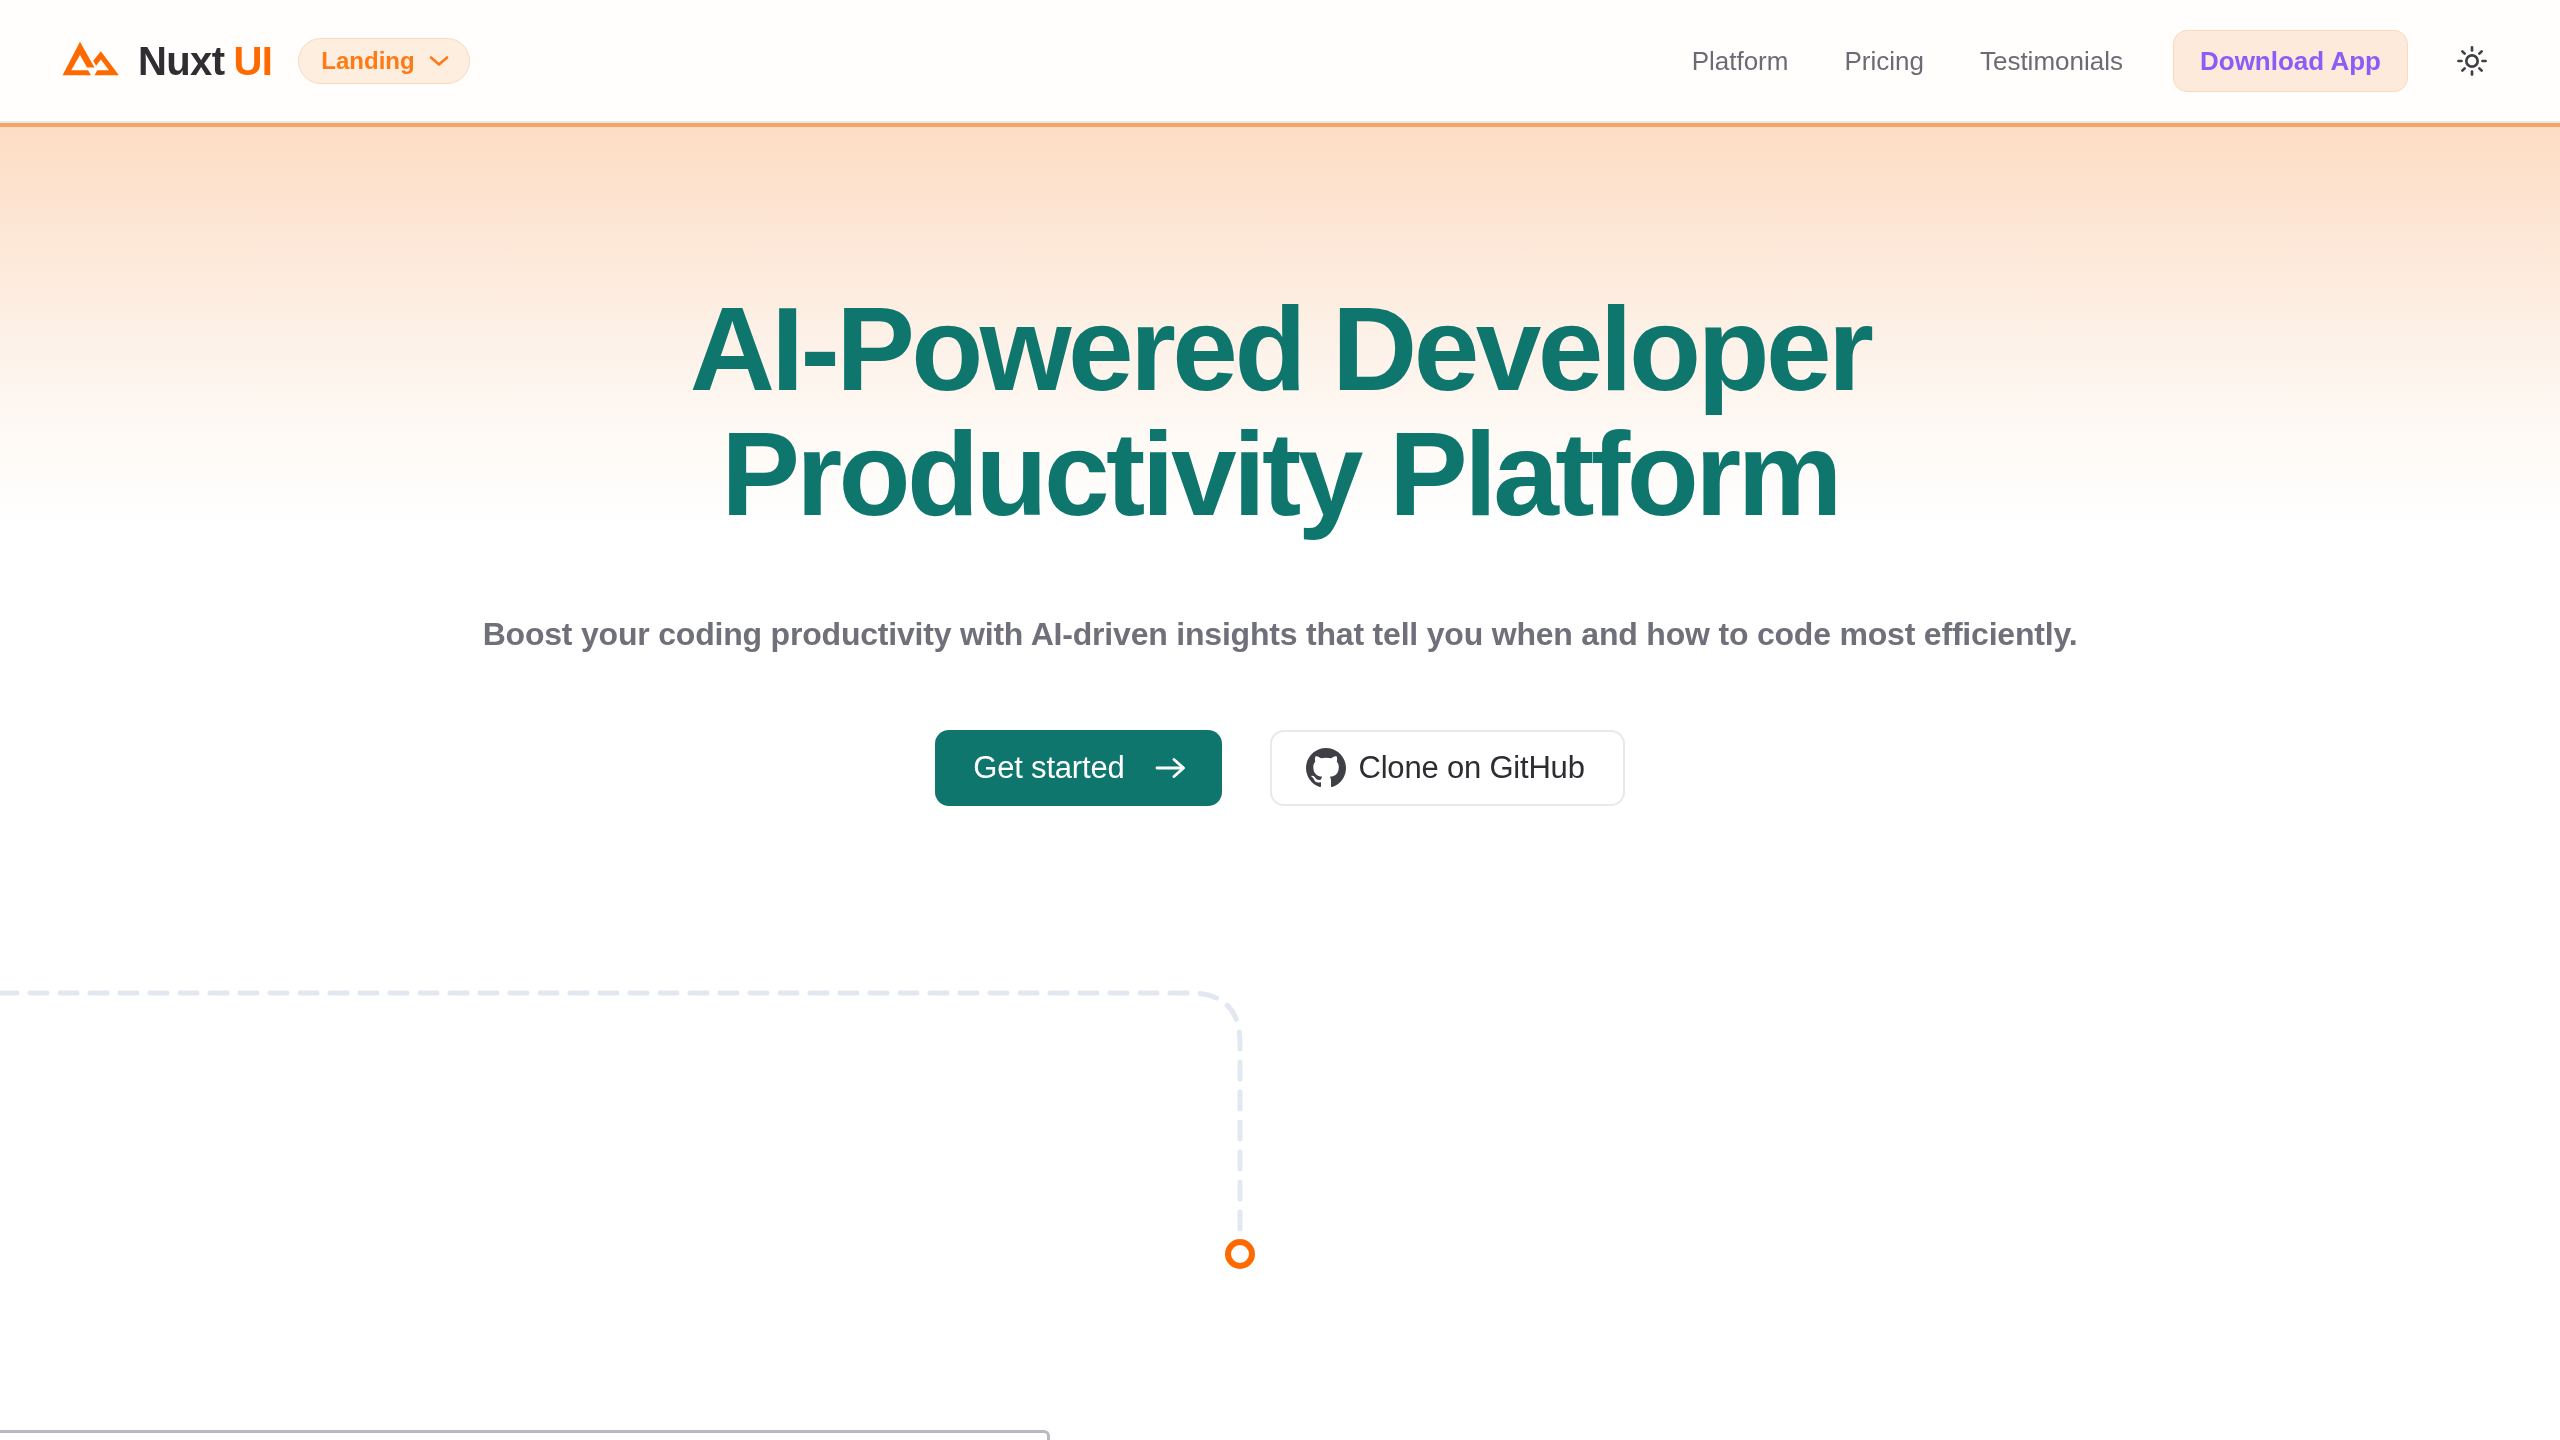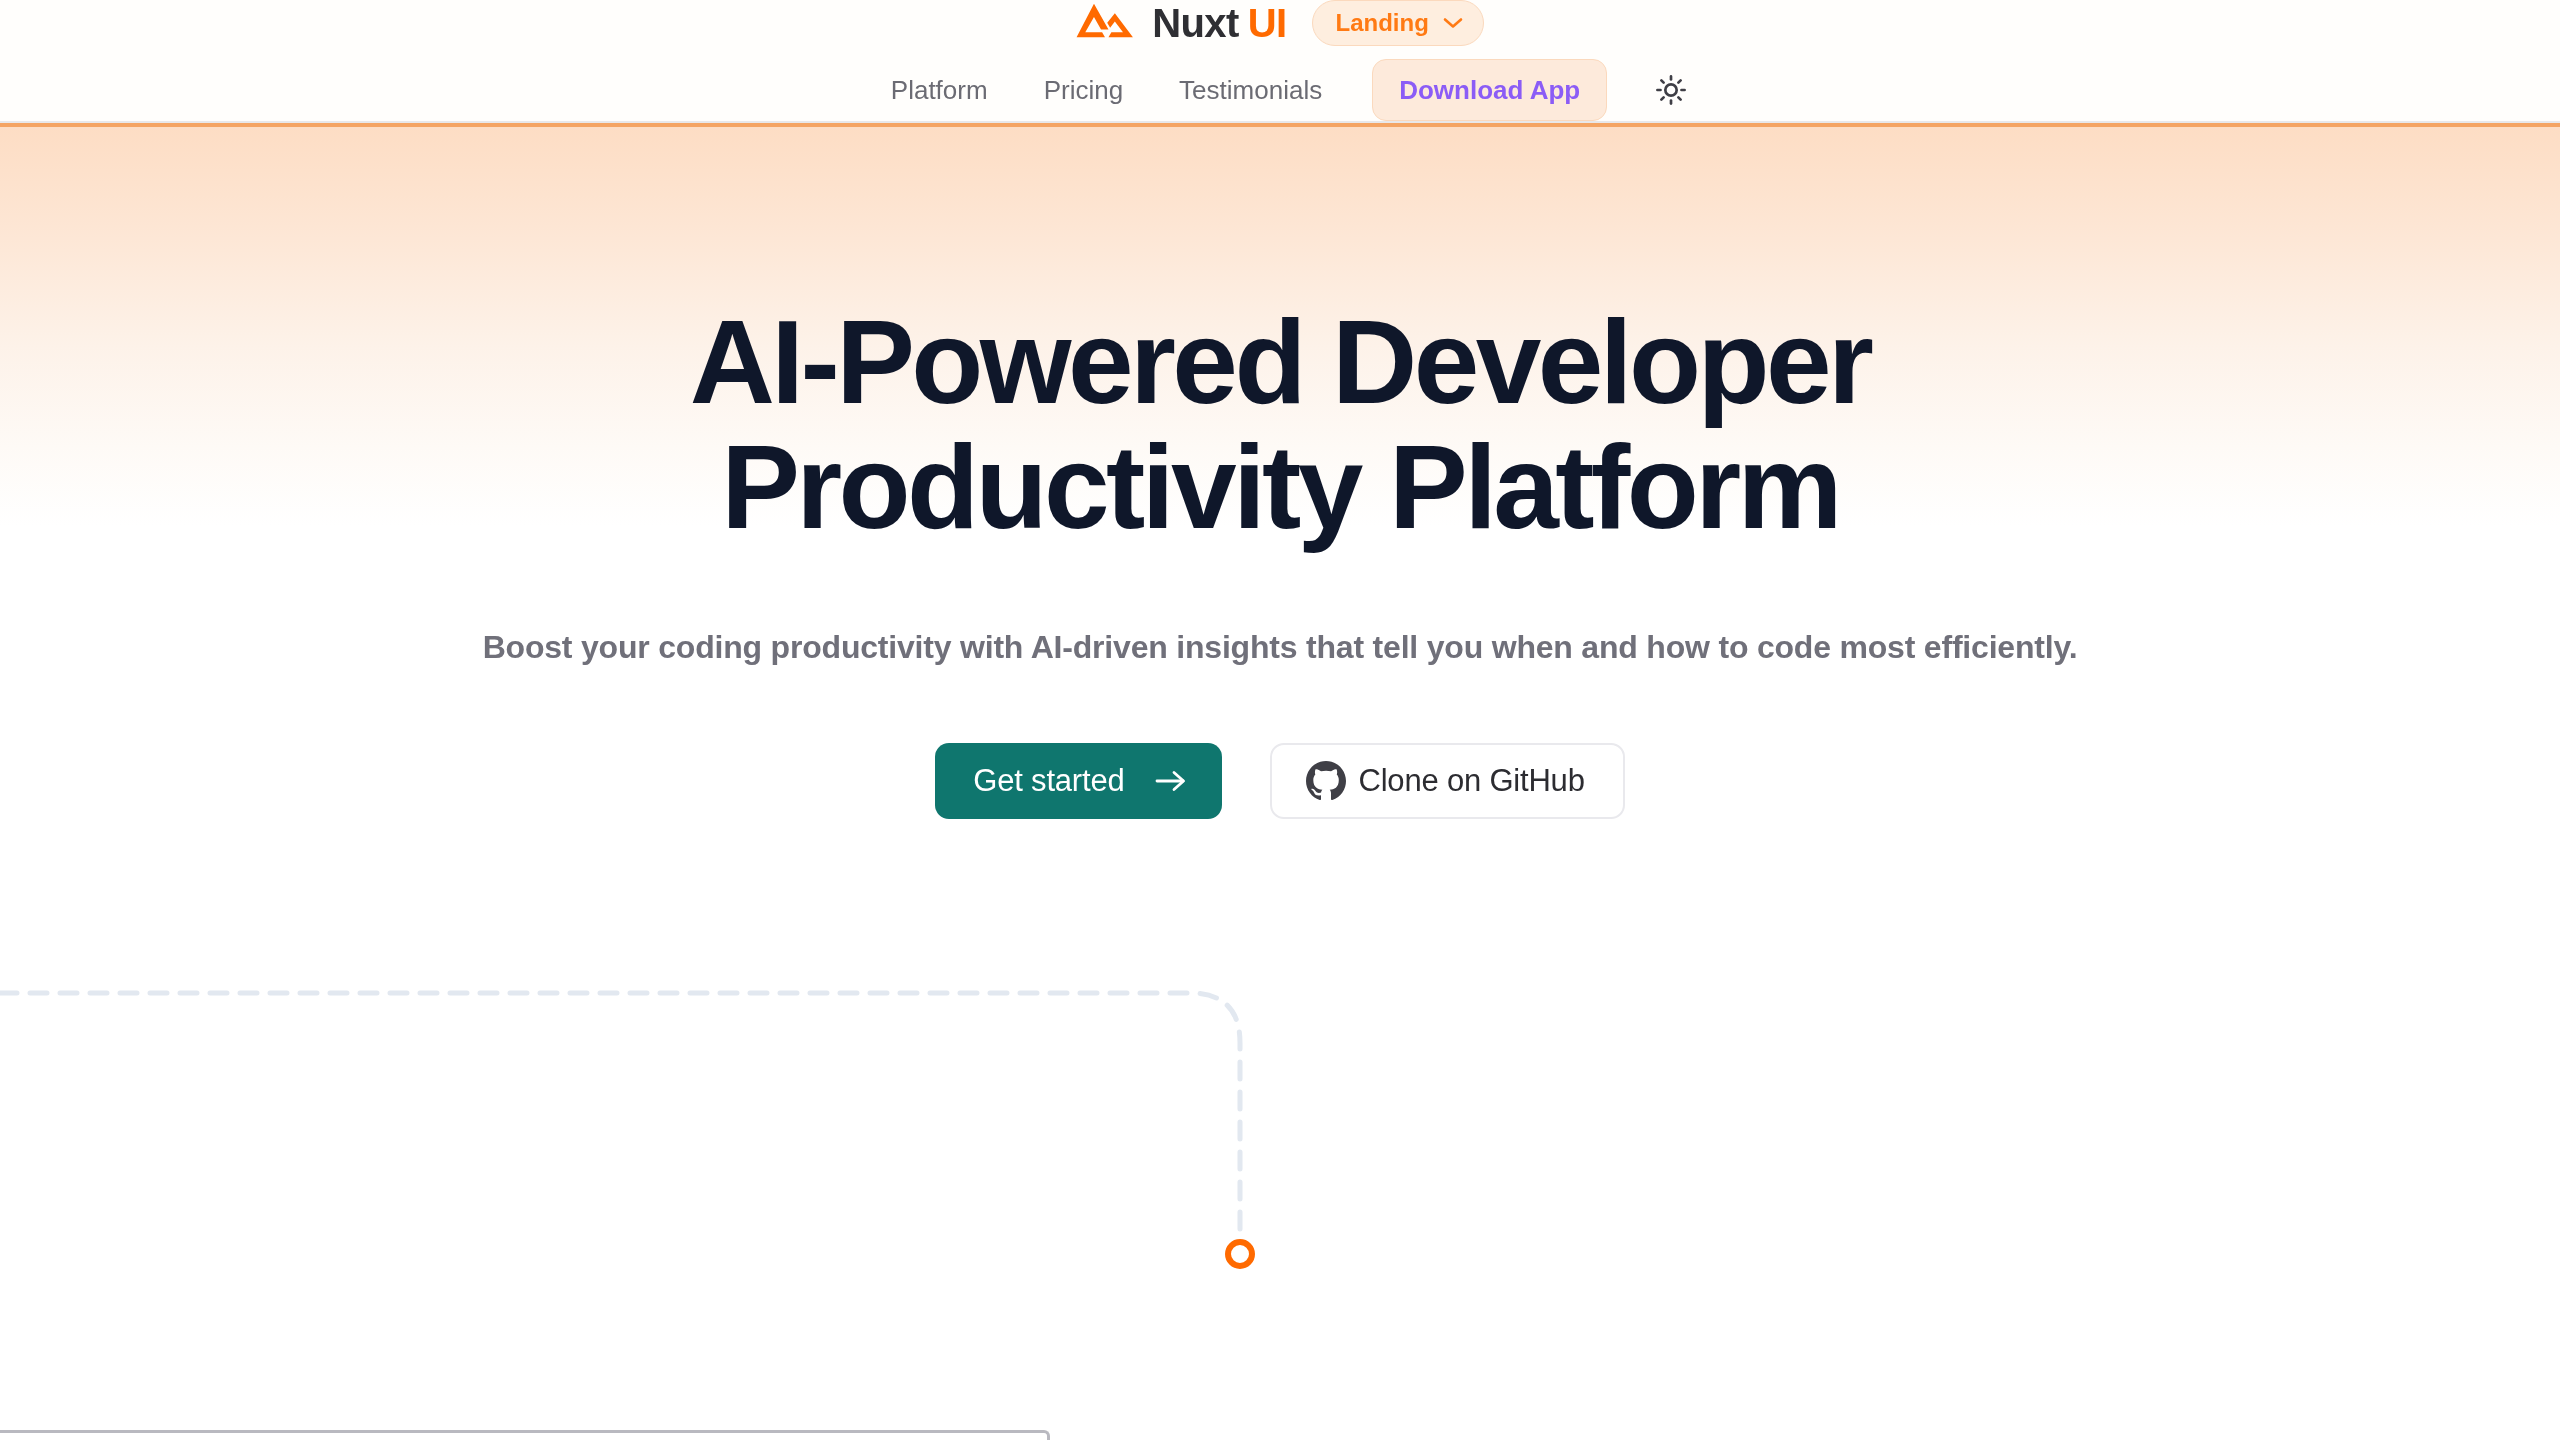--- a/index.html
+++ b/index.html
@@ -28,21 +28,20 @@
     top: 0; left: 0;
     width: 2560px;
     height: 123px;
     background: #fffefc;
     border-bottom: 2px solid #e8e8ea;
     display: flex;
     align-items: center;
     justify-content: space-between;
     padding: 0 62px;
     z-index: 30;
-    flex-direction: column;
   }
   .header-accent {
     position: absolute;
     top: 123px; left: 0;
     width: 2560px;
     height: 4px;
     background: #f4a463;
     z-index: 31;
   }
 
@@ -140,23 +139,23 @@
     z-index: 5;
     text-align: center;
     padding-top: 160px;
   }
 
   .hero-title {
     font-size: 118px;
     line-height: 1.06;
     font-weight: 700;
     letter-spacing: -3.6px;
-    color: #0f172a;
+    color: #0f766e;
     max-width: 1620px;
-    margin: 13px auto;
+    margin: 0 auto;
   }
 
   .hero-subtitle {
     margin-top: 74px;
     font-size: 32px;
     line-height: 1.45;
     color: #70707a;
     font-weight: 700;
     letter-spacing: -0.2px;
   }

